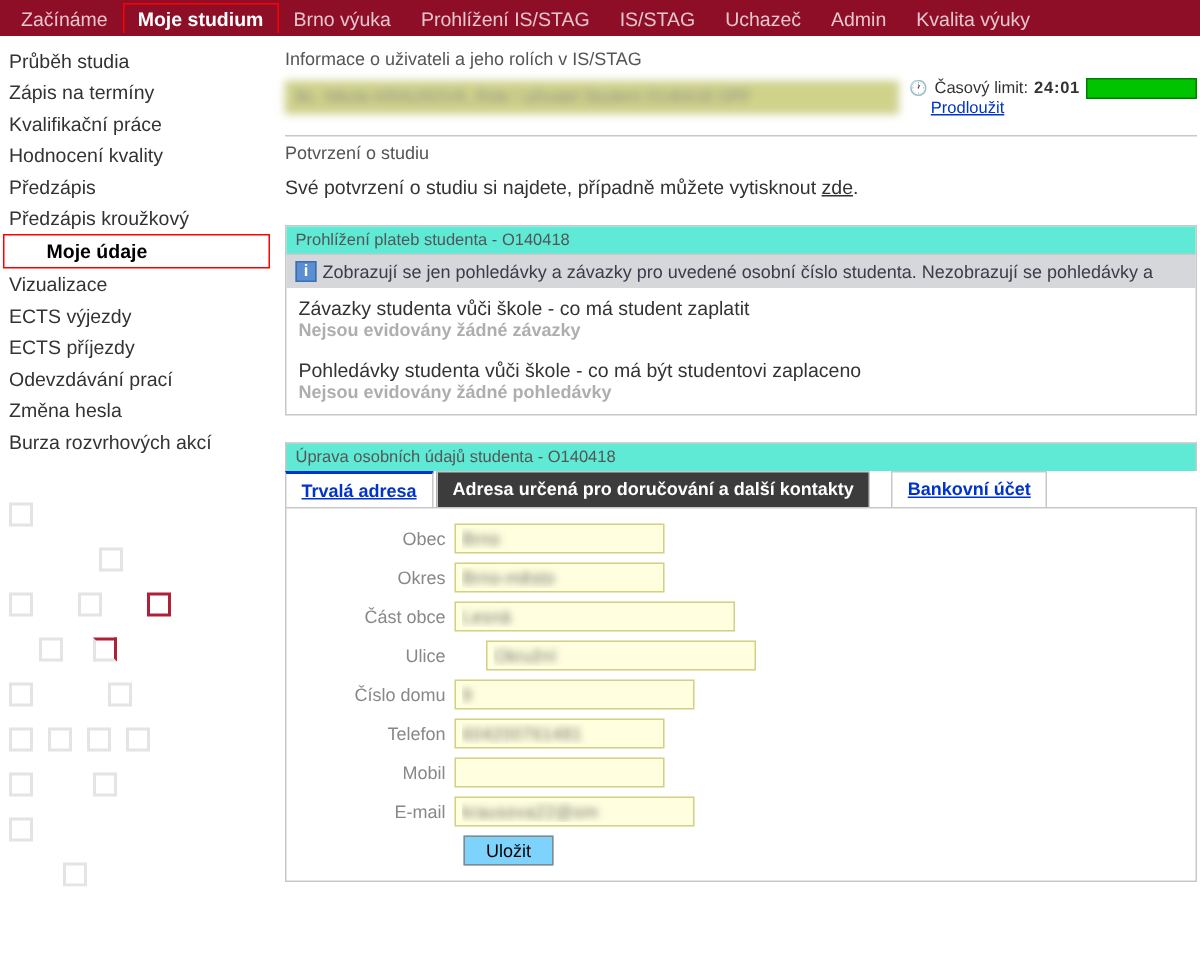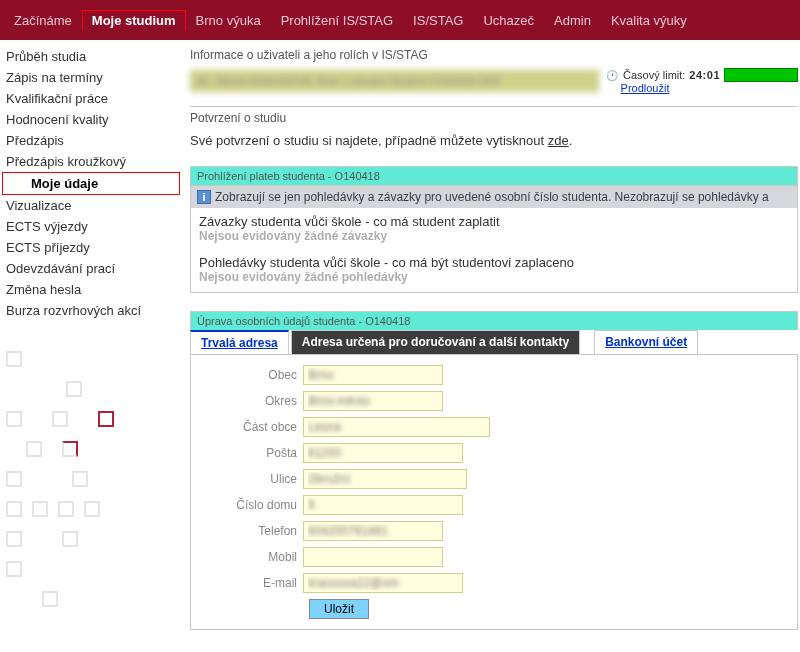--- a/index.html
+++ b/index.html
@@ -9,21 +9,21 @@
     color: #333;
     background: #fff;
     width: 800px;
   }
   
   .topnav {
     background: #8e0e28;
     color: #fff;
     display: flex;
     align-items: center;
-    height: 40px;
+    height: 24px;
     padding: 0 4px;
     font-size: 13px;
   }
   .topnav .nav-item {
     padding: 3px 10px;
     color: #e6c6cd;
     cursor: pointer;
     white-space: nowrap;
   }
   .topnav .nav-item.active {
@@ -398,26 +398,22 @@
             </div>
             <div class="frow">
               <div class="flabel">Okres</div>
               <input type="text" class="blur" value="Brno-město" style="width: 140px;">
             </div>
             <div class="frow">
               <div class="flabel">Část obce</div>
               <input type="text" class="blur" value="Lesná" style="width: 187px;">
             </div>
             <div class="frow">
-              <div class="flabel">Pošta</div>
-              <input type="text" class="blur" value="61200" style="width: 160px;">
-            </div>
-            <div class="frow">
               <div class="flabel">Ulice</div>
-              <input type="text" class="blur" value="Okružní" style="width: 164px;">
+              <input type="text" class="blur" value="Okružní" style="width: 180px; margin-left: 21px;">
             </div>
             <div class="frow">
               <div class="flabel">Číslo domu</div>
               <input type="text" class="blur" value="9" style="width: 160px;">
             </div>
             <div class="frow">
               <div class="flabel">Telefon</div>
               <input type="text" class="blur" value="604200761481" style="width: 140px;">
             </div>
             <div class="frow">

